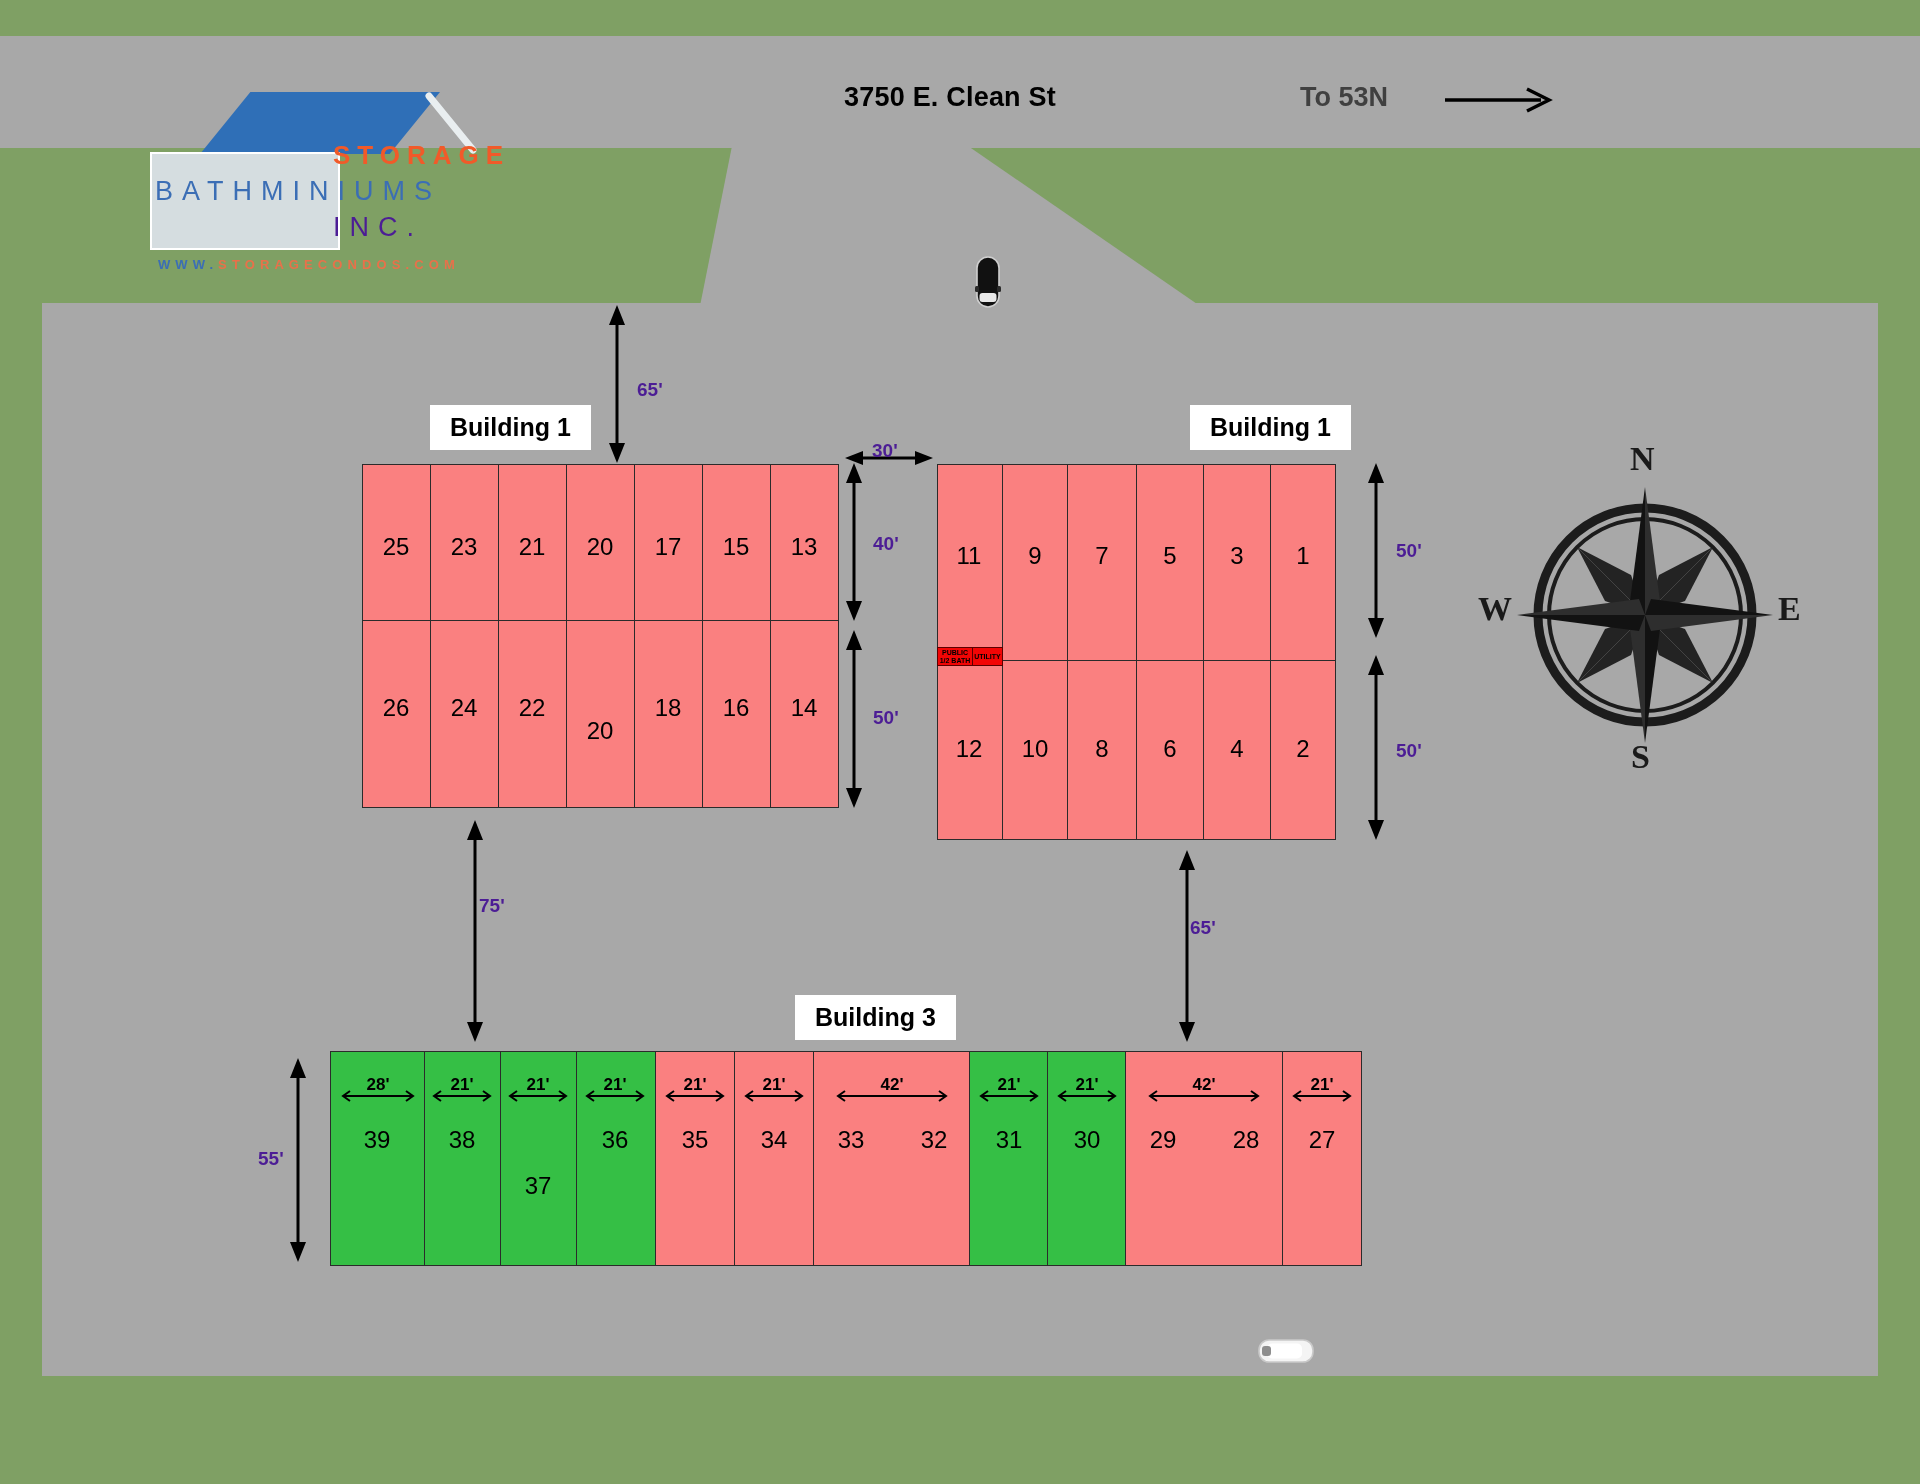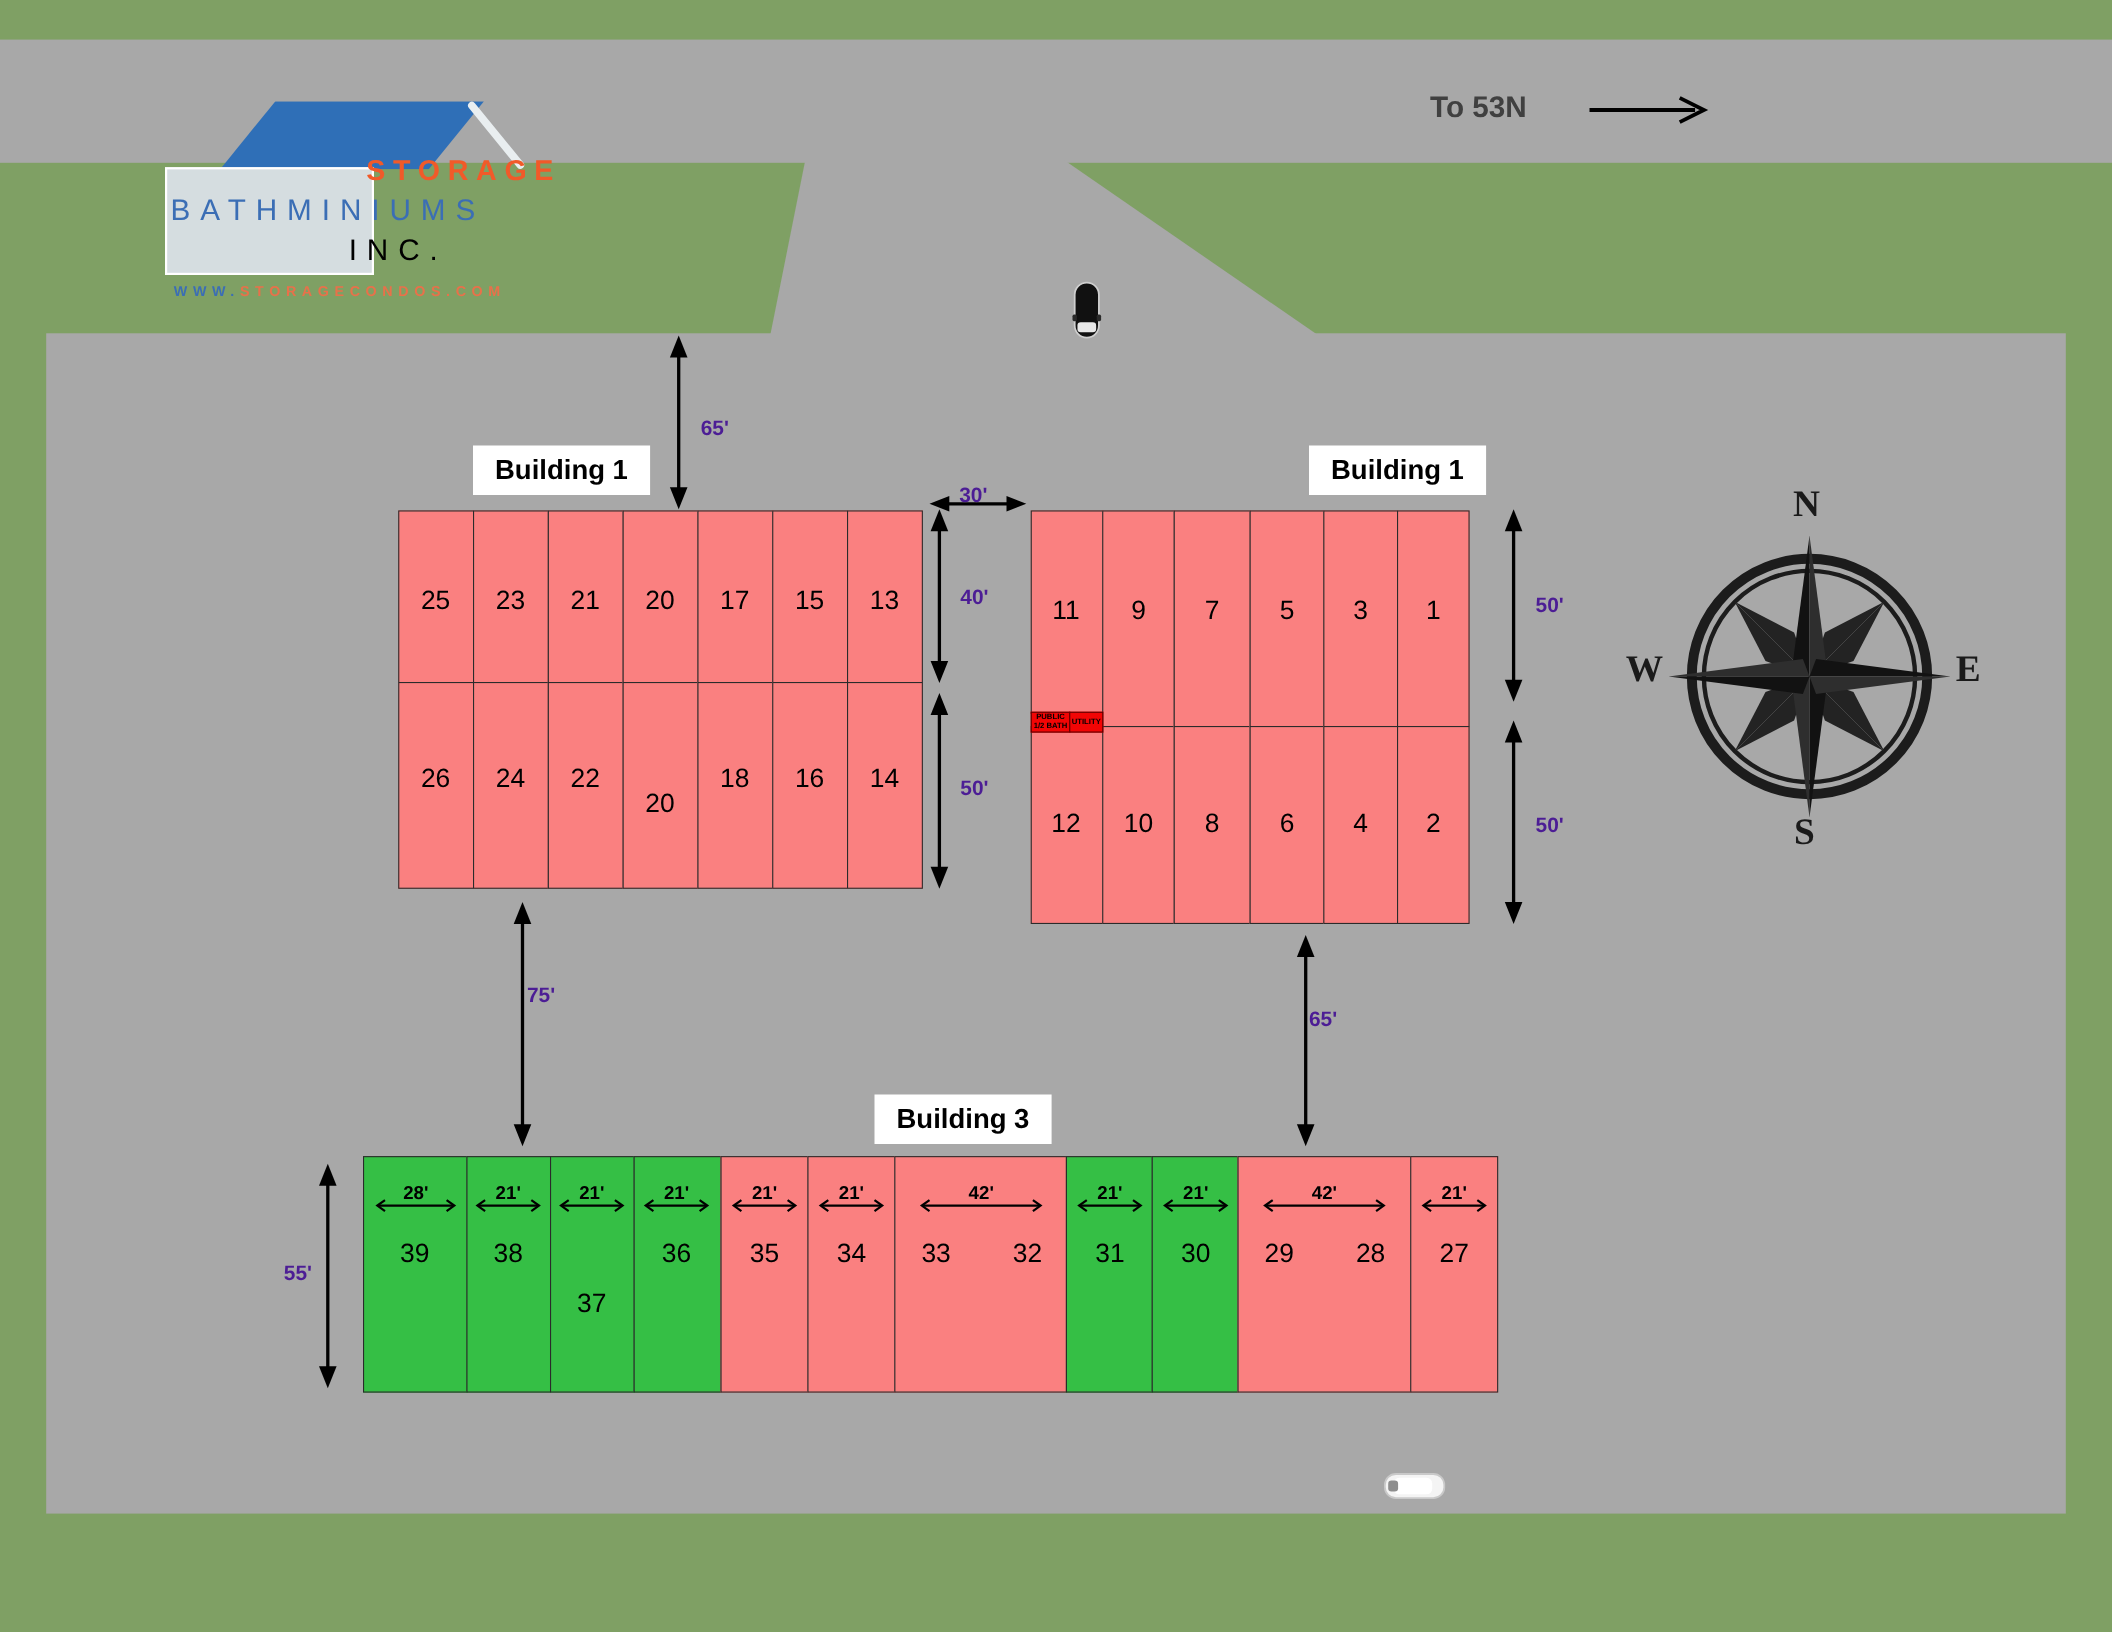--- a/index.html
+++ b/index.html
@@ -47,22 +47,22 @@
     background:#d5dde0;border:2px solid #ffffff;box-sizing:border-box;}
   .logo-storage{
     position:absolute;left:183px;top:58px;
     font-size:26px;font-weight:bold;color:#f15a29;letter-spacing:7px;
   }
   .logo-condo{
     position:absolute;left:5px;top:94px;
     font-size:27px;color:#3b6eb5;letter-spacing:9px;font-weight:400;
   }
   .logo-inc{
-    position:absolute;left:167px;top:130px;
-    font-size:27px;color:#000000;letter-spacing:9px;font-weight:400;
+    position:absolute;left:183px;top:130px;
+    font-size:27px;color:#4c1d95;letter-spacing:9px;font-weight:400;
   }
   .logo-www{
     position:absolute;left:8px;top:175px;
     font-size:13px;font-weight:bold;letter-spacing:5.1px;color:#3b6eb5;
   }
   .logo-www .orange{color:#e8714a;}
 
   
   .bldg-label{
     position:absolute;background:#ffffff;
@@ -117,20 +117,21 @@
 </style>
 </head>
 <body>
 
 <div class="stage">
 
   <div class="grass"></div>
 
   <div class="road-strip"></div>
 
+  <div class="road-title">3750 E. Clean St</div>
 
   <div class="road-exit">To 53N</div>
 
   <div class="road-arrow">
     <svg width="110" height="24" viewBox="0 0 110 24">
       <line x1="0" y1="12" x2="96" y2="12" stroke="#000" stroke-width="3.5"></line>
       <polyline points="82,1 104,12 82,23" fill="none" stroke="#000" stroke-width="3.5"></polyline>
     </svg>
   </div>
 

